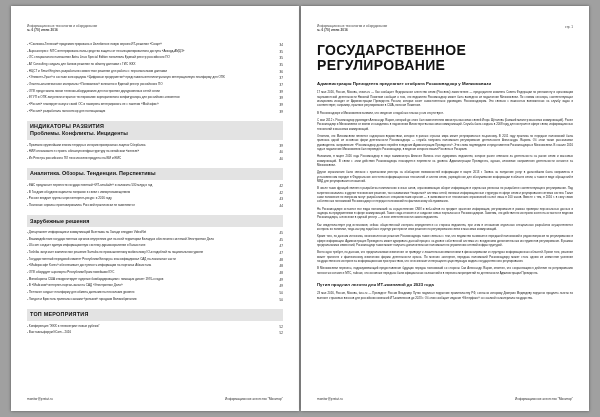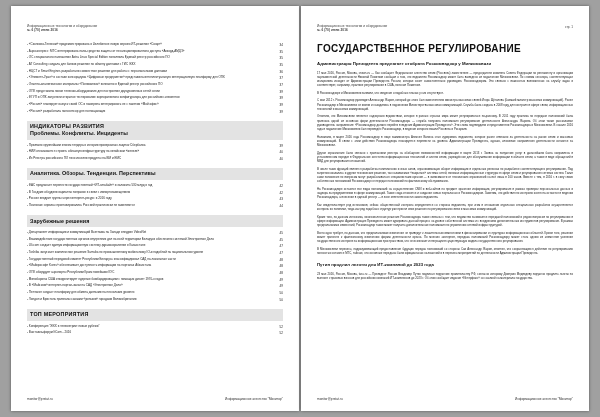--- a/index.html
+++ b/index.html
@@ -136,21 +136,21 @@
     letter-spacing: 0.05px;
   }
   .footer-right {
     font-size: 3.1px;
     color: #2a2a2a;
     letter-spacing: 0.05px;
   }
 
   
   .art-title {
-    font-size: 10px;
+    font-size: 14px;
     font-weight: bold;
     color: #111111;
     letter-spacing: 0.35px;
     line-height: 1.1;
     margin: 6px 0 7px 0;
     text-transform: uppercase;
   }
   .art-sub {
     font-size: 4.3px;
     font-weight: bold;

